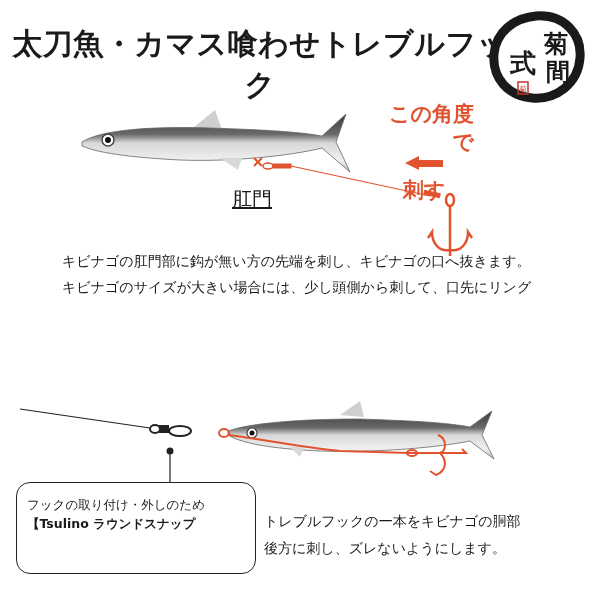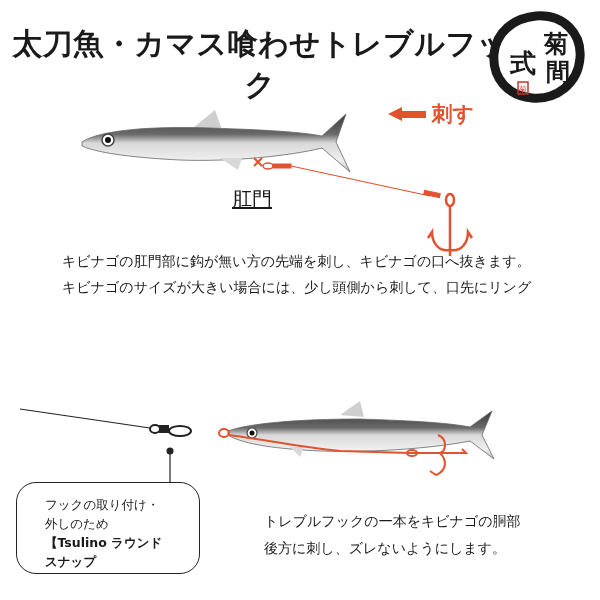--- a/index.html
+++ b/index.html
@@ -2,27 +2,27 @@
 <html><head>
 <meta charset="utf-8">
 <style>
   html, body { margin:0; padding:0; background:#ffffff; }
   body { width:600px; height:600px; position:relative; overflow:hidden;
          font-family:"DejaVu Sans", sans-serif; color:#1a1a1a; }
   .abs { position:absolute; }
   .title { left:0; top:24px; width:520px; text-align:center; font-size:30px; font-weight:bold; letter-spacing:0.5px; }
   .logo { left:486px; top:8px; width:100px; height:96px; }
   .angle-label { left:374px; top:100px; color:#e0532e; font-weight:bold; font-size:21px; line-height:28px; text-align:right; width:100px; }
-  .angle-label .l2 { display:flex; align-items:center; justify-content:flex-end; gap:6px; }
+  .angle-label .l2 { display:flex; align-items:center; justify-content:flex-end; gap:6px;flex-direction:column; }
   .arrow { width:38px; height:14px; position:relative; }
   .arrow::before { content:""; position:absolute; left:12px; top:4px; width:26px; height:7px; background:#e0532e; }
   .arrow::after { content:""; position:absolute; left:0; top:0; border-right:14px solid #e0532e; border-top:7px solid transparent; border-bottom:7px solid transparent; }
   .anus-label { left:232px; top:186px; font-size:20px;text-decoration:underline; }
   .desc1 { left:62px; top:248px; width:520px; font-size:14px; line-height:26px; }
-  .callout { left:16px; top:482px; width:184px; height:92px; border:1.5px solid #222; border-radius:20px; box-sizing:border-box; padding:12px 28px; font-size:12.5px; line-height:19px; }
+  .callout { left:16px; top:482px; width:240px; height:92px; border:1.5px solid #222; border-radius:14px; box-sizing:border-box; padding:12px 10px; font-size:12.5px; line-height:19px; }
   .callout b { font-weight:bold; }
   .desc2 { left:264px; top:508px; font-size:14px; line-height:27px; }
 </style>
 </head>
 <body>
 
 <div class="abs title">太刀魚・カマス喰わせトレブルフック</div>
 
 <div class="abs logo">
   <svg width="100" height="96" viewBox="0 0 100 96">
@@ -64,20 +64,21 @@
   </g>
   <g stroke="#e0532e" stroke-width="2.5" fill="none">
     <ellipse cx="390" cy="100" rx="4" ry="6"></ellipse>
     <line x1="390" y1="106" x2="390" y2="156"></line>
     <path d="M390 150 C378 152 372 142 372 132 L368 138"></path>
     <path d="M390 150 C402 152 408 142 408 132 L412 138"></path>
   </g>
 </svg>
 
 <div class="abs angle-label">
+  <div>この角度で</div>
   <div class="l2">
     <span class="arrow"></span>
     <span>刺す</span>
   </div>
 </div>
 
 <div class="abs anus-label">肛門</div>
 
 <div class="abs desc1">
   <div>キビナゴの肛門部に鈎が無い方の先端を刺し、キビナゴの口へ抜きます。</div>

